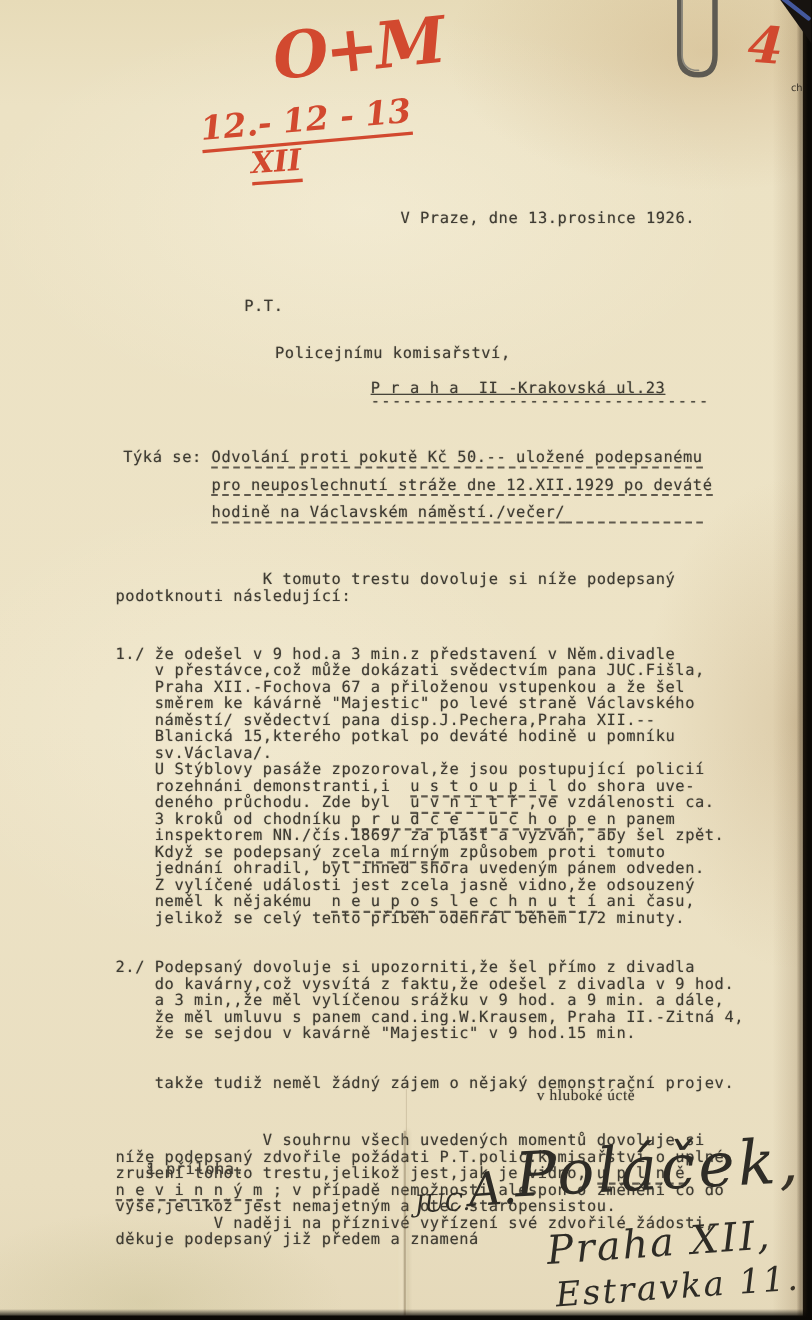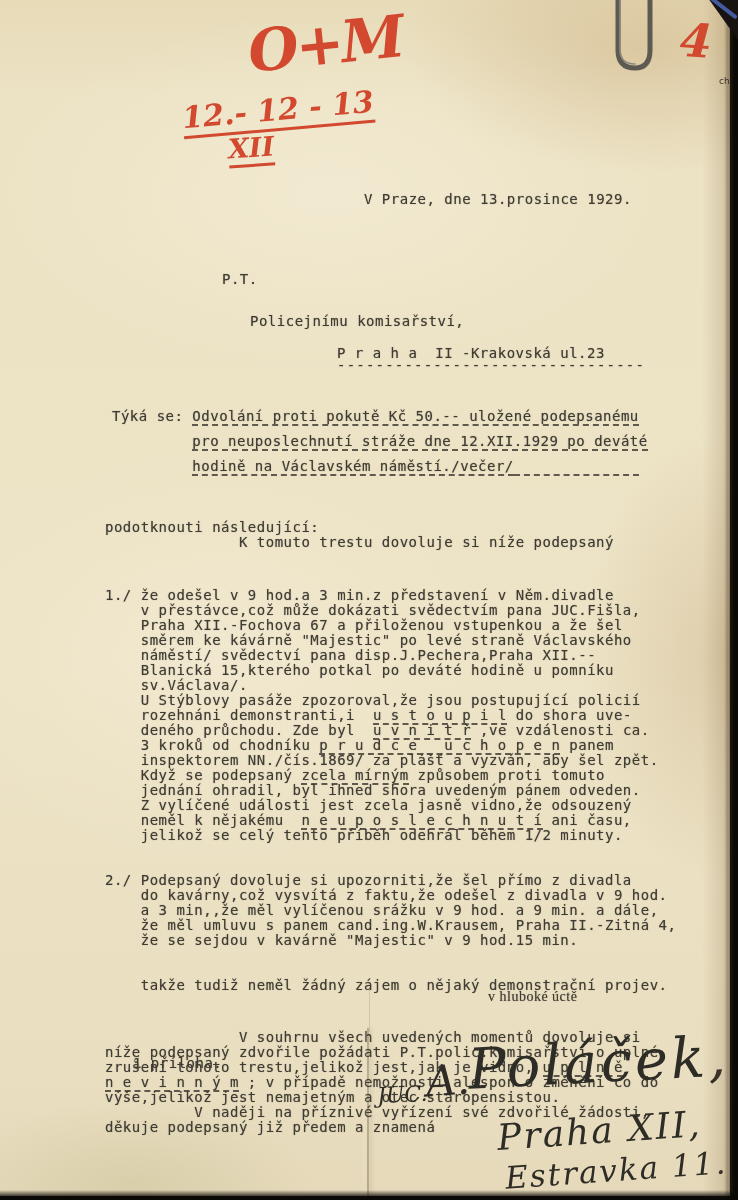--- a/index.html
+++ b/index.html
@@ -70,31 +70,31 @@
     <div class="red-hand" style="left:228px;top:132px;font-size:27px;transform:rotate(-4deg);">
       <span class="red-underline">XII</span>
     </div>
     <div class="red-hand" style="left:680px;top:14px;font-size:46px;transform:rotate(4deg);">4</div>
 
     <svg class="clip" width="70" height="120" viewBox="0 0 70 120">
       <path d="M20,-6 L20,56 Q20,74 37,74 Q52,74 52,56 L52,6 Q52,-6 40,-6" fill="none" stroke="#5d5a52" stroke-width="5" stroke-linecap="round"></path>
       <path d="M22,-6 L22,55 Q22,70 37,70" fill="none" stroke="#8d897d" stroke-width="1.6" stroke-linecap="round"></path>
     </svg>
 
-    <div class="typed" style="left:364px;top:192px;">V Praze, dne 13.prosince 1929.</div>
+    <div class="typed" style="left:364px;top:192px;">V Praze, dne 13.prosince 1926.</div>
 
     <div class="typed" style="left:222px;top:272px;">P.T.</div>
     <div class="typed" style="left:250px;top:314px;">Policejnímu komisařství,</div>
-    <div class="typed" style="left:337px;top:346px;">P r a h a  II -Krakovská ul.23</div>
+    <div class="typed" style="left:337px;top:346px;text-decoration:underline;">P r a h a  II -Krakovská ul.23</div>
     <div class="typed" style="left:337px;top:358px;letter-spacing:1.2px;">--------------------------------</div>
 
     <div class="typed subject" style="left:112px;top:404px;"><div class="doc-line"><span>Týká se: </span><span class="u">Odvolání proti pokutě Kč 50.-- uložené podepsanému</span></div><div class="doc-line"><span>         </span><span class="u">pro neuposlechnutí stráže dne 12.XII.1929 po deváté</span></div><div class="doc-line"><span>         </span><span class="u">hodině na Václavském náměstí./večer/</span><span class="u">              </span></div></div>
 
     <div class="bodyblock typed" style="position:absolute;">
-      <div class="block gap-bottom"><div class="doc-line"><span>podotknouti následující:</span></div><div class="doc-line"><span>               K tomuto trestu dovoluje si níže podepsaný</span></div></div>
+      <div class="block gap-bottom"><div class="doc-line"><span>               K tomuto trestu dovoluje si níže podepsaný</span></div><div class="doc-line"><span>podotknouti následující:</span></div></div>
       <div class="block"><div class="doc-line"><span>1./ že odešel v 9 hod.a 3 min.z představení v Něm.divadle</span></div><div class="doc-line"><span>    v přestávce,což může dokázati svědectvím pana JUC.Fišla,</span></div><div class="doc-line"><span>    Praha XII.-Fochova 67 a přiloženou vstupenkou a že šel</span></div><div class="doc-line"><span>    směrem ke kávárně "Majestic" po levé straně Václavského</span></div><div class="doc-line"><span>    náměstí/ svědectví pana disp.J.Pechera,Praha XII.--</span></div><div class="doc-line"><span>    Blanická 15,kterého potkal po deváté hodině u pomníku</span></div><div class="doc-line"><span>    sv.Václava/.</span></div><div class="doc-line"><span>    U Stýblovy pasáže zpozoroval,že jsou postupující policií</span></div><div class="doc-line"><span>    rozehnáni demonstranti,i  </span><span class="u">u s t o u p i l</span><span> do shora uve-</span></div><div class="doc-line"><span>    deného průchodu. Zde byl  </span><span class="u">u v n i t ř</span><span> ,ve vzdálenosti ca.</span></div><div class="doc-line"><span>    3 kroků od chodníku </span><span class="u">p r u d c e   u c h o p e n</span><span> panem</span></div><div class="doc-line"><span>    inspektorem NN./čís.1869/ za plášť a vyzván, aby šel zpět.</span></div><div class="doc-line"><span>    Když se podepsaný </span><span class="u">zcela mírným</span><span> způsobem proti tomuto</span></div><div class="doc-line"><span>    jednání ohradil, byl ihned shora uvedeným pánem odveden.</span></div><div class="doc-line"><span>    Z vylíčené události jest zcela jasně vidno,že odsouzený</span></div><div class="doc-line"><span>    neměl k nějakému  </span><span class="u">n e u p o s l e c h n u t í</span><span> ani času,</span></div><div class="doc-line"><span>    jelikož se celý tento příběh odehrál během 1/2 minuty.</span></div></div>
       <div class="block"><div class="doc-line"><span>2./ Podepsaný dovoluje si upozorniti,že šel přímo z divadla</span></div><div class="doc-line"><span>    do kavárny,což vysvítá z faktu,že odešel z divadla v 9 hod.</span></div><div class="doc-line"><span>    a 3 min,,že měl vylíčenou srážku v 9 hod. a 9 min. a dále,</span></div><div class="doc-line"><span>    že měl umluvu s panem cand.ing.W.Krausem, Praha II.-Zitná 4,</span></div><div class="doc-line"><span>    že se sejdou v kavárně "Majestic" v 9 hod.15 min.</span></div></div>
       <div class="block"><div class="doc-line"><span>    takže tudiž neměl žádný zájem o nějaký demonstrační projev.</span></div></div>
       <div class="block gap-top"><div class="doc-line"><span>               V souhrnu všech uvedených momentů dovoluje si</span></div><div class="doc-line"><span>níže podepsaný zdvořile požádati P.T.polic.komisařství o uplné</span></div><div class="doc-line"><span>zrušení tohoto trestu,jelikož jest,jak je vidno, </span><span class="u">u p l n ě</span></div><div class="doc-line"><span class="u">n e v i n n ý m</span><span> ; v případě nemožnosti alespon o změnění co do</span></div><div class="doc-line"><span>výše,jelikož jest nemajetným a otec staropensistou.</span></div><div class="doc-line"><span>          V naději na příznivé vyřízení své zdvořilé žádosti,</span></div><div class="doc-line"><span>děkuje podepsaný již předem a znamená</span></div></div>
     </div>
 
     <div class="typed" style="left:488px;top:989px;font-family:Liberation Serif, serif;">v hluboké úctě</div>
 
     <div class="typed" style="left:133px;top:1056px;">1 příloha.</div>
 

